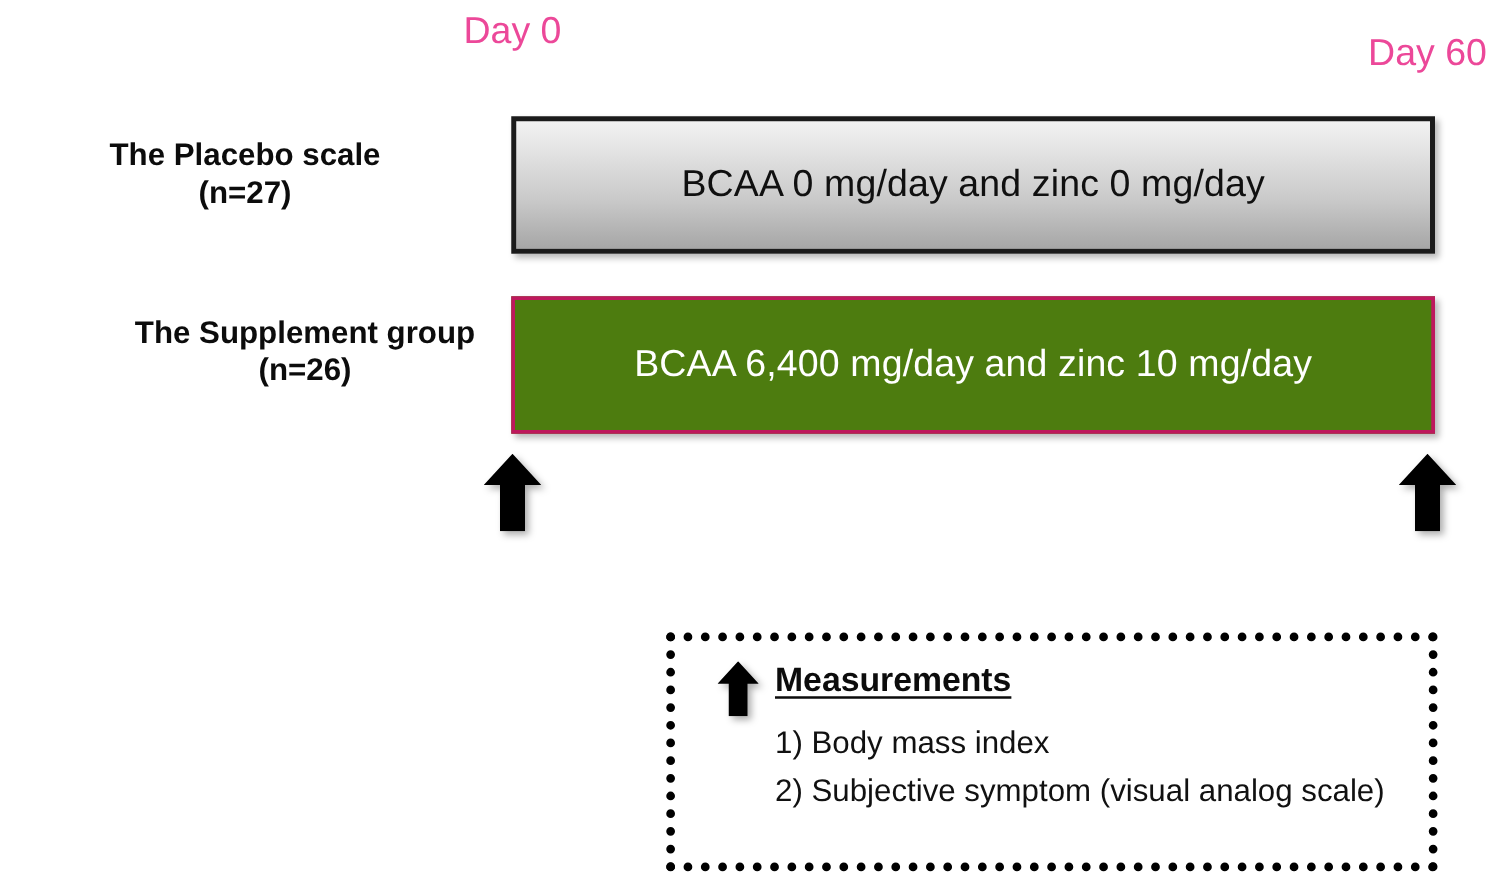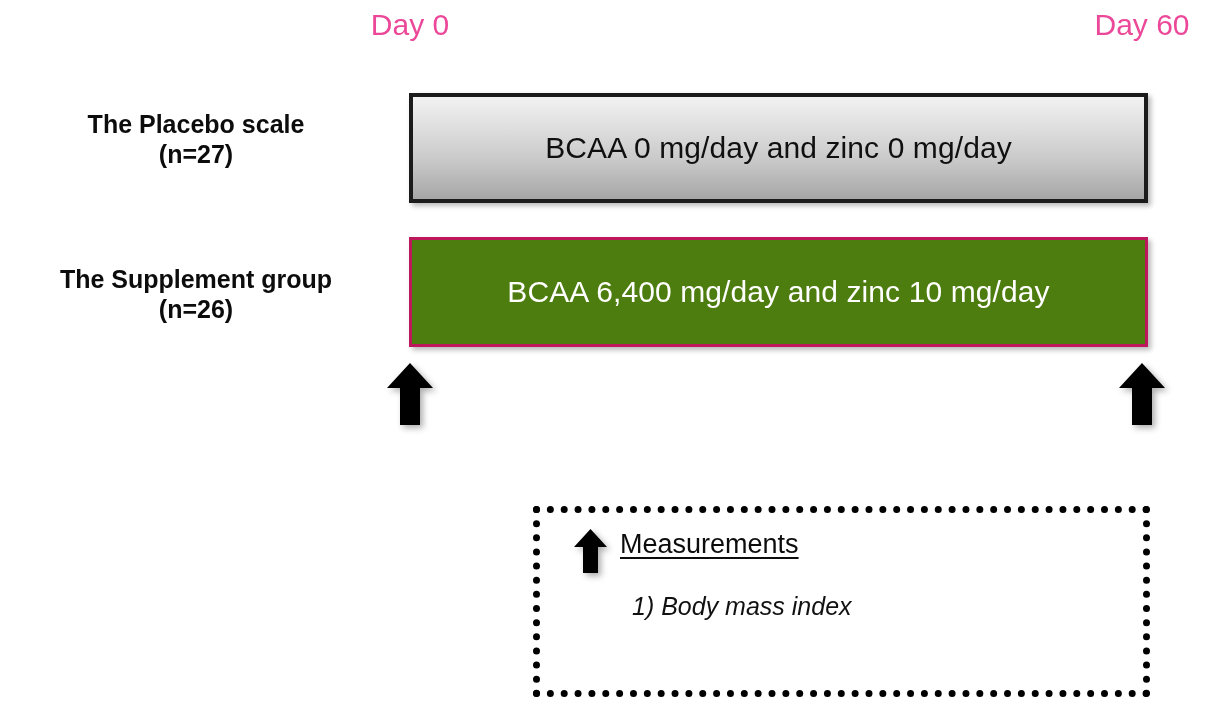--- a/index.html
+++ b/index.html
@@ -19,35 +19,35 @@
   
   .day-label {
     position: absolute;
     font-size: 30px;
     line-height: 1;
     color: #ec4899;
     white-space: nowrap;
     font-weight: 400;
   }
   #day-start { left: 410px; top: 10px; transform: translateX(-50%); }
-  #day-end   { left: 1142px; top: 10px; transform: translateX(-50%); }
+  #day-end   { left: 1142px; top: 28px; transform: translateX(-50%); }
 
   
   .group-label {
     position: absolute;
     text-align: center;
     font-weight: bold;
     font-size: 25px;
     line-height: 1.18;
     color: #0c0c0c;
     width: 392px;
     left: 0px;
   }
   #placebo-label { top: 110px; }
-  #supplement-label { top: 265px; }
+  #supplement-label { top: 252px; margin-left: 48px; }
   .group-label .n-line { display: block; }
 
   
   .bar {
     position: absolute;
     left: 409px;
     width: 739px;
     height: 110px;
     box-sizing: border-box;
     display: flex;
@@ -103,35 +103,34 @@
     width: 33px;
     height: 44px;
     filter: drop-shadow(3px 3px 3px rgba(0,0,0,0.33));
   }
   #measure-arrow svg { display: block; width: 100%; height: 100%; }
   #measurements-title {
     position: absolute;
     left: 80px;
     top: 16px;
     font-size: 27px;
-    font-weight: normal;
+    font-weight: bold;
     text-decoration: underline;
     text-underline-offset: 4px;
     color: #0c0c0c;
     white-space: nowrap;
     text-align: center;
   }
   #measurements-list {
     position: absolute;
     left: 80px;
     top: 62px;
-    margin: 12px;
+    margin: 0;
     padding: 0;
     list-style: none;
-    font-style: italic;
   }
   #measurements-list li {
     font-size: 25px;
     line-height: 1.54;
     color: #111111;
     white-space: nowrap;
   }
 </style>
 </head>
 <body>
@@ -169,15 +168,16 @@
 <div id="measurements-box">
   <div id="measurements-inner">
     <div id="measure-arrow">
       <svg viewBox="0 0 33 44" xmlns="http://www.w3.org/2000/svg" aria-hidden="true">
         <polygon points="16.5,0 33,18 24,18 24,44 9,44 9,18 0,18" fill="#000000"></polygon>
       </svg>
     </div>
     <div id="measurements-title">Measurements</div>
     <ul id="measurements-list">
       <li>1) Body mass index</li>
+      <li>2) Subjective symptom (visual analog scale)</li>
     </ul>
   </div>
 </div>
 
 </body></html>

